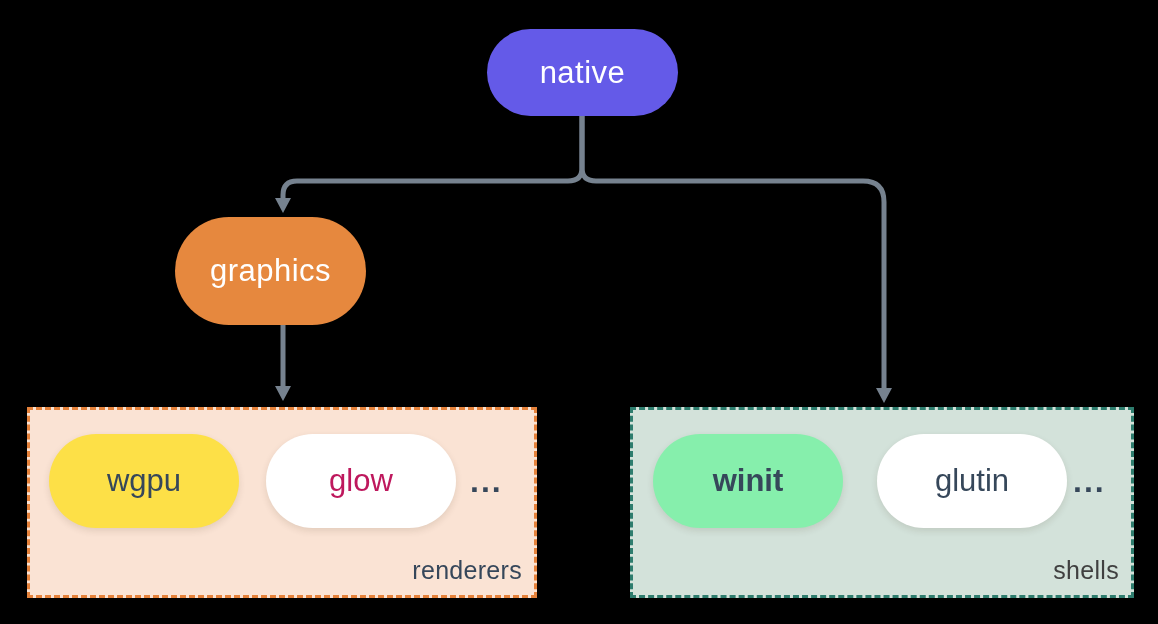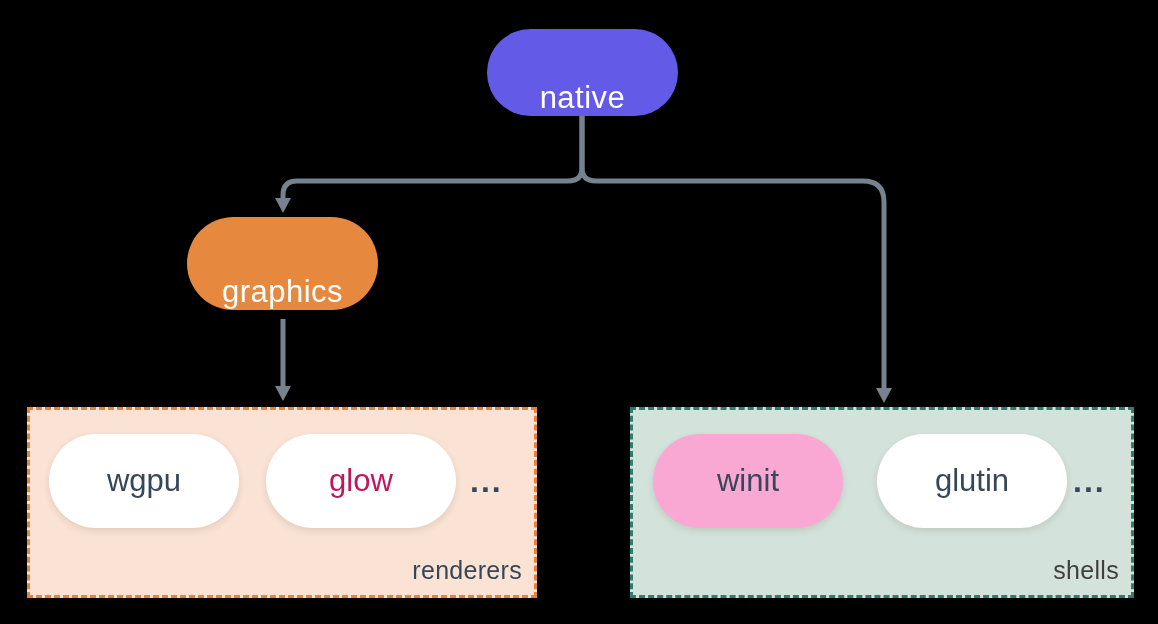--- a/index.html
+++ b/index.html
@@ -16,38 +16,38 @@
   }
   .connectors {
     position: absolute;
     left: 0;
     top: 0;
     pointer-events: none;
   }
   .node {
     position: absolute;
     display: flex;
-    align-items: flex-end;
+    align-items: center;
     justify-content: center;
     border-radius: 60px;
     font-size: 31px;
     font-weight: 400;
     letter-spacing: 0.5px;
   }
   .node-native {
     left: 487px;
     top: 29px;
     width: 191px;
     height: 87px;
   }
   .node-graphics {
-    left: 187px;
+    left: 175px;
     top: 217px;
     width: 191px;
-    height: 93px;
+    height: 108px;
   }
   .group {
     position: absolute;
     top: 407px;
     height: 191px;
     border: 3px dashed #999;
     box-sizing: border-box;
   }
   .group-renderers {
     left: 27px;
@@ -109,32 +109,32 @@
 
   <div class="node node-native" style="background: rgb(100, 90, 232); color: rgb(255, 255, 255);">
     <span>native</span>
   </div>
 
   <div class="node node-graphics" style="background: rgb(230, 136, 62); color: rgb(255, 255, 255);">
     <span>graphics</span>
   </div>
 
   <div class="group group-renderers" style="background: rgb(250, 227, 212); border-color: rgb(229, 130, 59);">
-    <div class="pill pill-1" style="background: #ffffff; color: rgb(54, 71, 90);">
+    <div class="pill pill-1" style="background: #fde047; color: rgb(54, 71, 90);">
       <span>wgpu</span>
     </div>
     <div class="pill pill-2" style="background: rgb(255, 255, 255); color: #be185d;">
       <span>glow</span>
     </div>
     <span class="ellipsis" style="color: rgb(54, 71, 90);">...</span>
     <span class="group-label" style="color: rgb(54, 71, 90);">renderers</span>
   </div>
 
   <div class="group group-shells" style="background: rgb(211, 226, 218); border-color: rgb(46, 125, 110);">
-    <div class="pill pill-1" style="background: #f9a8d4; color: rgb(54, 71, 90);">
+    <div class="pill pill-1" style="background: #86efac; color: rgb(54, 71, 90); font-weight: bold;">
       <span>winit</span>
     </div>
     <div class="pill pill-2" style="background: rgb(255, 255, 255); color: rgb(54, 71, 90);">
       <span>glutin</span>
     </div>
     <span class="ellipsis" style="color: rgb(54, 71, 90);">...</span>
     <span class="group-label" style="color: #404040;">shells</span>
   </div>
 
 </div>

